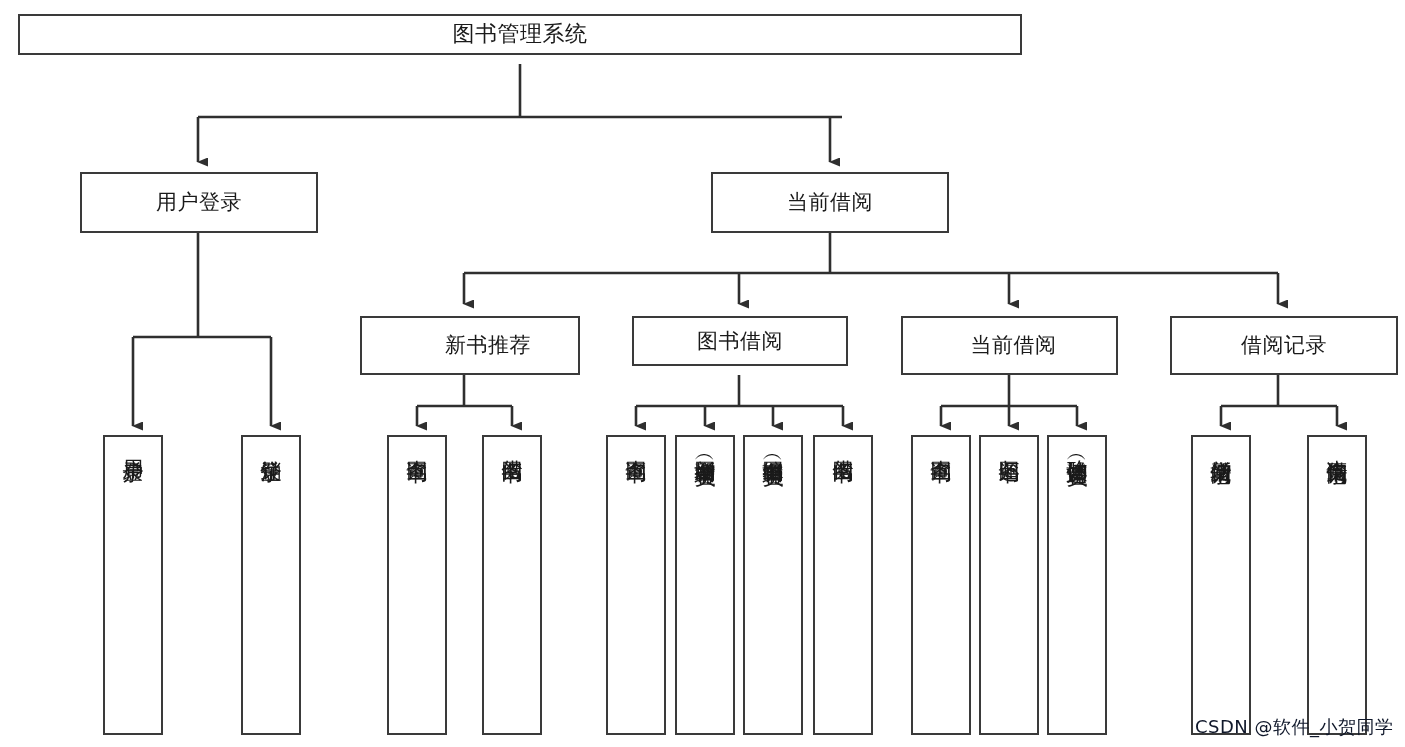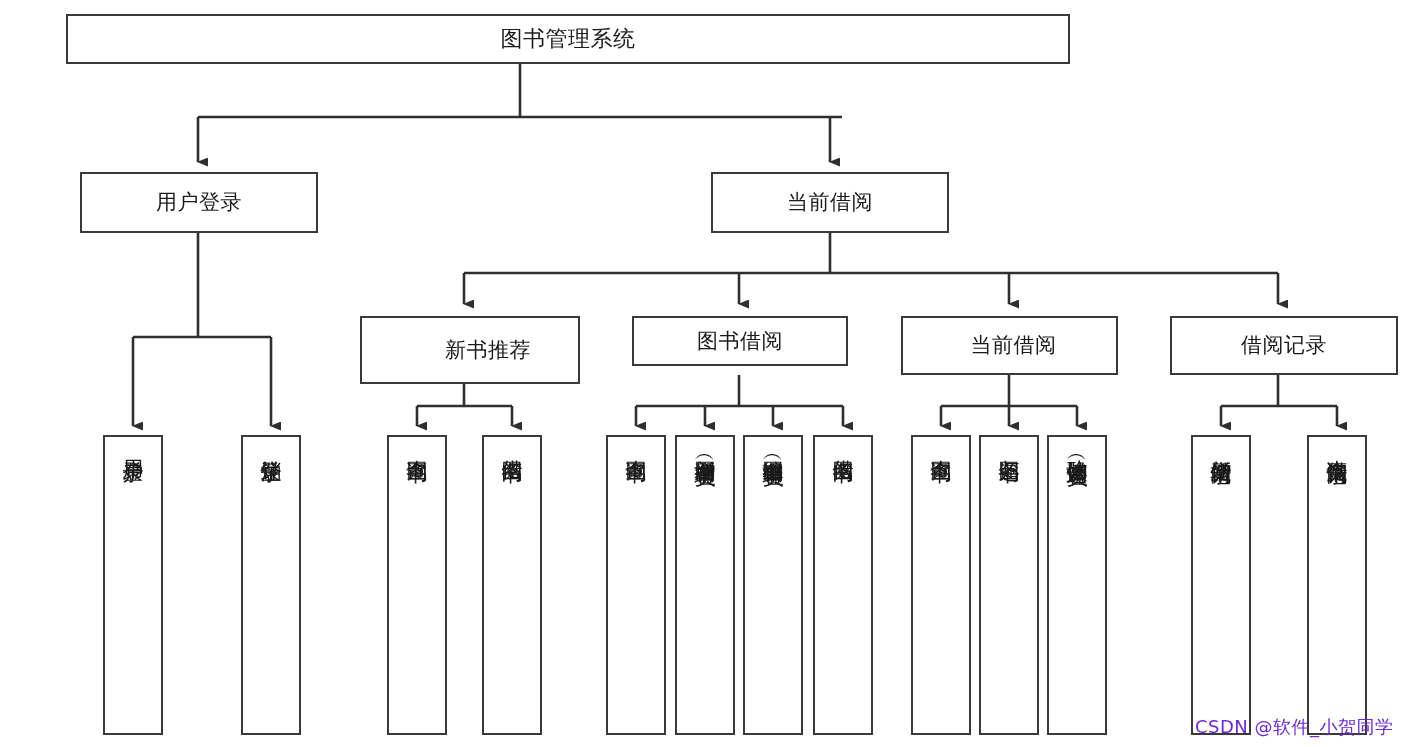--- a/index.html
+++ b/index.html
@@ -58,21 +58,21 @@
   .node.v .label {
     writing-mode: vertical-rl;
     text-orientation: upright;
     font-size: 21px;
     line-height: 1.05;
     letter-spacing: 1px;
     white-space: nowrap;
   }
   .watermark {
     position: absolute;
-    color: #6d28d9;
+    color: #0f172a;
     font-size: 18px;
     white-space: nowrap;
     letter-spacing: 0.5px;
   }
 </style>
 </head>
 <body>
 
 <div id="canvas">
 
@@ -119,32 +119,32 @@
       <path d="M1009,406 L1009,426" marker-end="url(#arrow)"></path>
       <path d="M1077,406 L1077,426" marker-end="url(#arrow)"></path>
 
       <path d="M1278,375 L1278,406"></path>
       <path d="M1221,406 L1337,406"></path>
       <path d="M1221,406 L1221,426" marker-end="url(#arrow)"></path>
       <path d="M1337,406 L1337,426" marker-end="url(#arrow)"></path>
     </g>
   </svg>
 
-  <div class="node h root" style="left:18px; top:14px; width:1004px; height:50px;margin-left:48px;">
+  <div class="node h root" style="left:18px; top:14px; width:1004px; height:41px;">
     <span class="label">图书管理系统</span>
   </div>
 
   <div class="node h" style="left:80px; top:172px; width:238px; height:61px;">
     <span class="label">用户登录</span>
   </div>
   <div class="node h" style="left:711px; top:172px; width:238px; height:61px;">
     <span class="label">当前借阅</span>
   </div>
 
-  <div class="node h" style="left:360px; top:316px; width:220px; height:68px;padding-left:36px;">
+  <div class="node h" style="left:360px; top:316px; width:220px; height:59px;padding-left:36px;">
     <span class="label">新书推荐</span>
   </div>
   <div class="node h" style="left:632px; top:316px; width:216px; height:50px;">
     <span class="label">图书借阅</span>
   </div>
   <div class="node h" style="left:901px; top:316px; width:217px; height:59px;padding-left:8px;">
     <span class="label">当前借阅</span>
   </div>
   <div class="node h" style="left:1170px; top:316px; width:228px; height:59px;">
     <span class="label">借阅记录</span>

